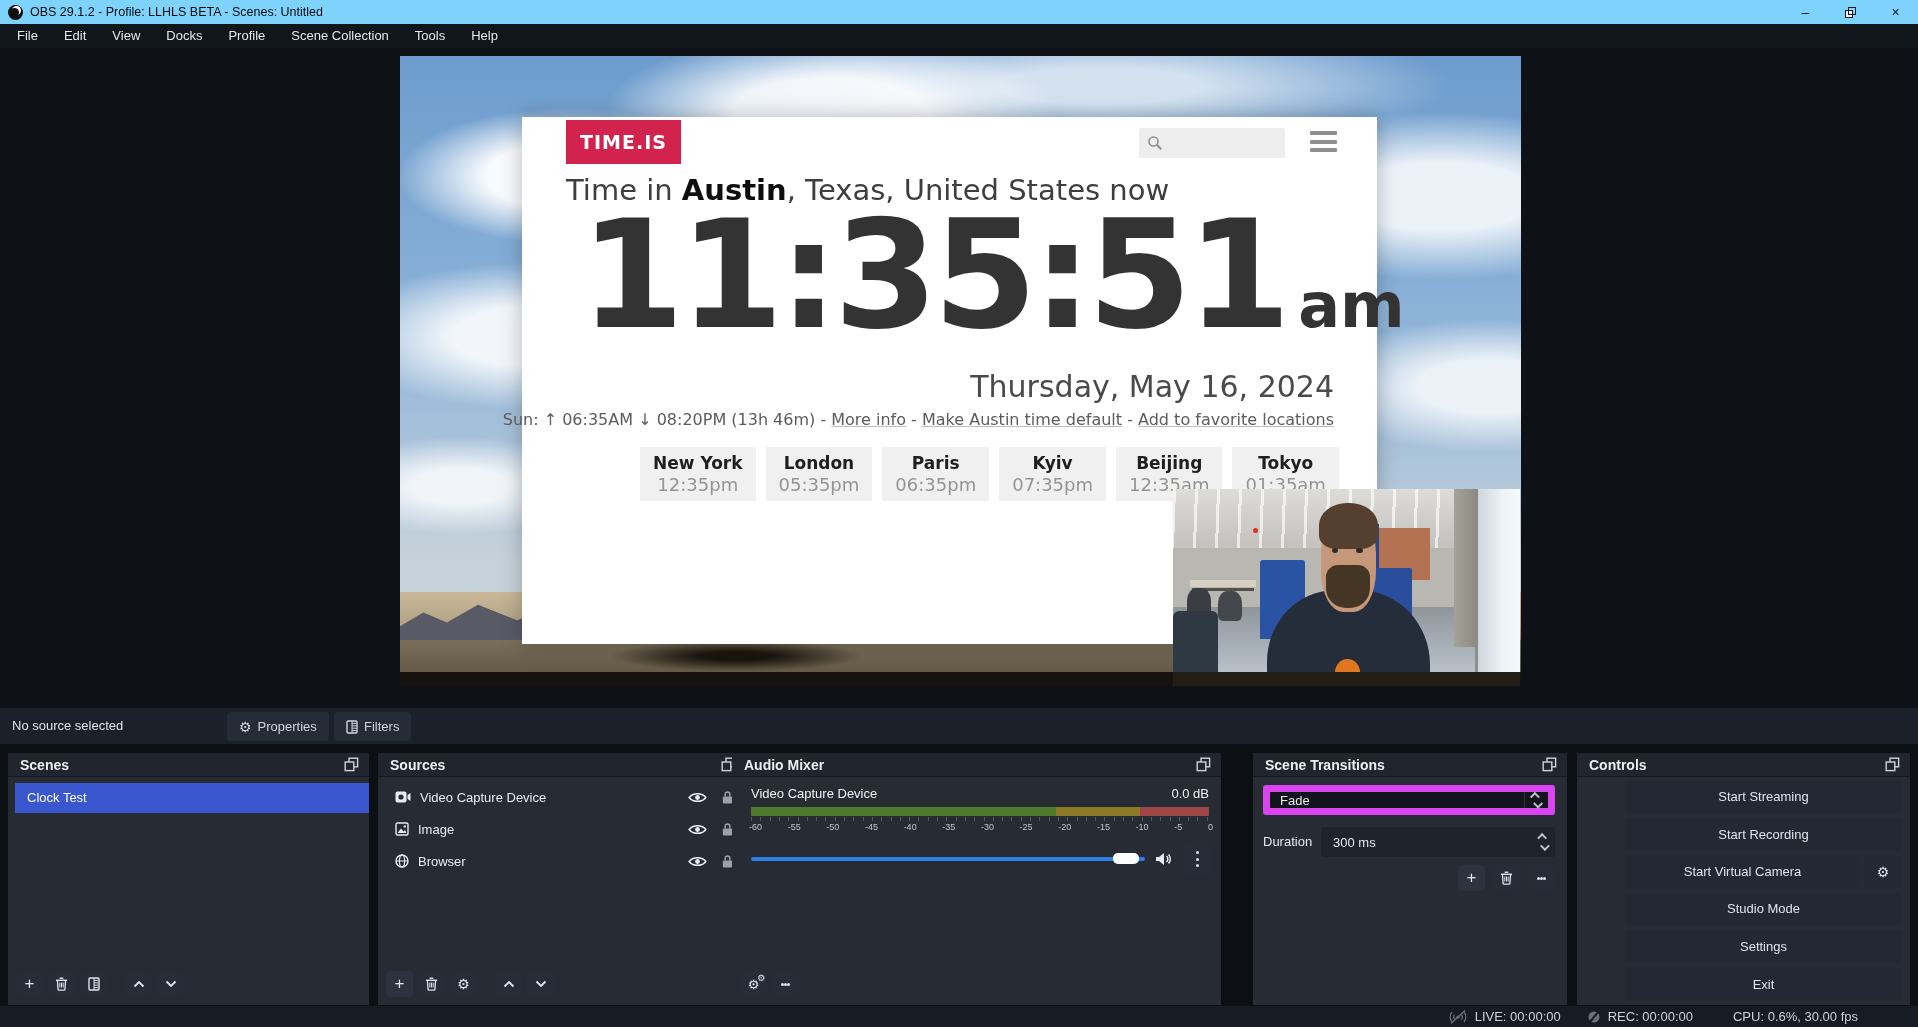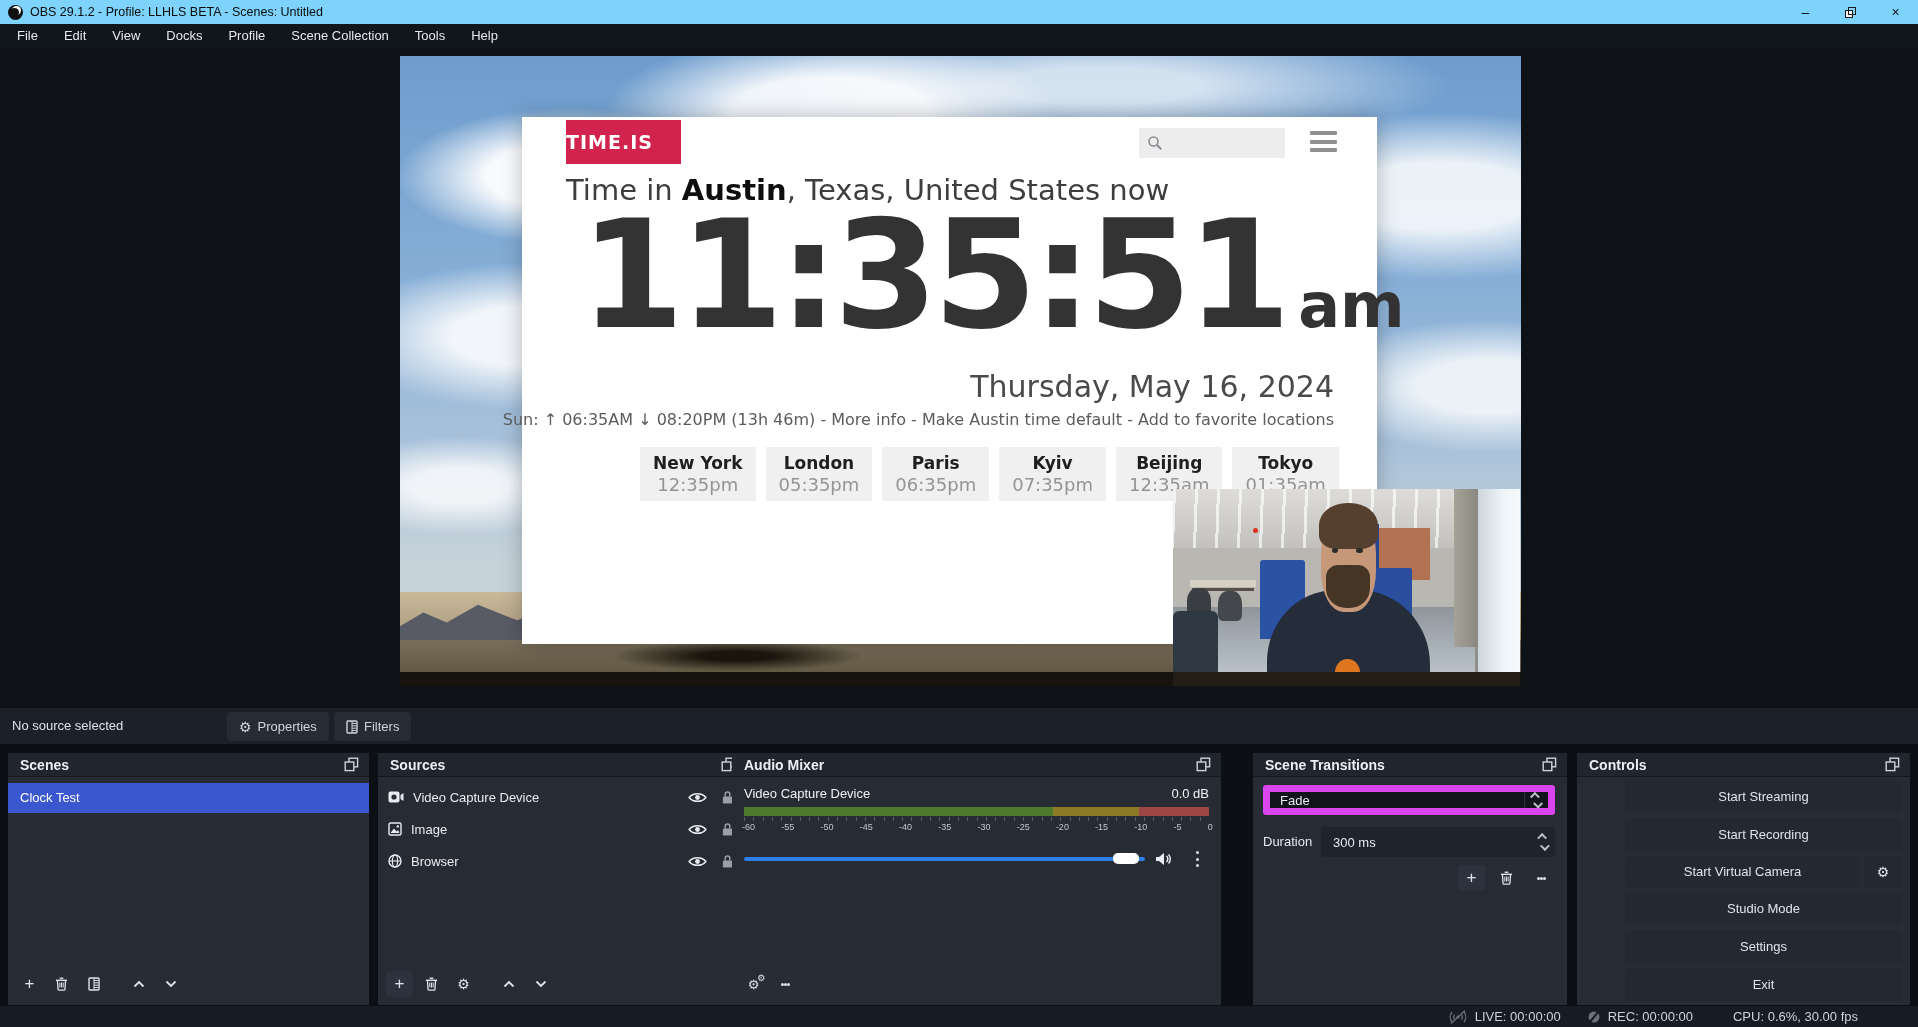--- a/index.html
+++ b/index.html
@@ -44,33 +44,33 @@
     clip-path:polygon(0 100%,0 55%,6% 30%,12% 48%,20% 16%,30% 44%,38% 24%,48% 52%,60% 34%,72% 58%,85% 46%,100% 100%); }
   .dunes { position:absolute; left:0; top:584px; width:100%; height:40px;
     background:linear-gradient(180deg,#7a6f5b,#5d543f),
     radial-gradient(ellipse 180px 22px at 30% 40%, #3c372a 20%, transparent 70%); background-blend-mode:multiply; }
   .ground-dark { position:absolute; left:0; top:616px; width:100%; height:14px; background:#16130e; }
 
   
   .timeis { position:absolute; left:122px; top:61px; width:855px; height:527px; background:#ffffff;
     box-shadow:0 0 20px rgba(0,0,0,.25); z-index:2; font-family:"DejaVu Sans",sans-serif; }
   .ti-logo { position:absolute; left:44px; top:3px; width:115px; height:44px; background:#d2234e;
-    color:#fff; font-size:19px; font-weight:bold; letter-spacing:1px; line-height:44px; }
+    color:#fff; font-size:19px; font-weight:bold; letter-spacing:1px; text-align:center; line-height:44px; }
   .ti-search { position:absolute; left:617px; top:11px; width:146px; height:30px; background:#ededed; border-radius:2px; }
   .ti-search svg { position:absolute; left:8px; top:7px; }
   .ti-burger { position:absolute; left:788px; top:14px; }
   .ti-burger i { display:block; width:27px; height:4px; border-radius:1px; background:#8f8f8f; margin-bottom:4.5px; }
   .ti-heading { position:absolute; left:44px; top:56px; font-size:29px; color:#3e3e3e; }
   .ti-heading b { color:#0e0e0e; font-weight:800; }
   .ti-timerow { position:absolute; left:58px; top:76px; display:flex; align-items:baseline; }
   .ti-time { font-size:150px; font-weight:bold; color:#333; letter-spacing:-5px; line-height:1.1; }
   .ti-ampm { font-size:62px; font-weight:bold; color:#333; margin-left:12px; }
   .ti-date { position:absolute; right:43px; top:252px; font-size:30px; color:#4a4a4a; }
   .ti-sun { position:absolute; right:43px; top:293px; font-size:16px; color:#5c5c5c; white-space:nowrap; }
-  .ti-sun a { color:#5c5c5c; text-decoration-color:#bdbdbd;text-align:center; }
+  .ti-sun a { color:#5c5c5c; text-decoration:underline; text-decoration-color:#bdbdbd;text-align:center; }
   .ti-cities { position:absolute; left:118px; top:330px; display:flex; gap:10px; }
   .ti-city { background:#f0f0f0; padding:5px 13px; text-align:center; }
   .ti-city .cn { font-size:17px; font-weight:bold; color:#1f1f1f; line-height:1.3; }
   .ti-city .ct { font-size:18px; color:#949494; line-height:1.2; }
 
   
   .webcam { position:absolute; left:773px; top:433px; width:347px; height:197px; overflow:hidden; z-index:3; background:#b9b7b2; }
   .wc-ceiling { position:absolute; left:0; top:0; width:100%; height:30%;
     background:linear-gradient(180deg,#dddcd9,#c2c1bd), repeating-linear-gradient(92deg,rgba(255,255,255,.65) 0 3px,transparent 3px 22px); background-blend-mode:screen;}
   .wc-floor { position:absolute; left:0; top:60%; width:100%; height:40%;
@@ -115,21 +115,21 @@
   .dock { position:absolute; top:5px; height:252px; background:#262b34; display:flex; flex-direction:column; }
   .dock-scenes { left:8px; width:361px; }
   .dock-sources { left:378px; width:368px; }
   .dock-mixer { left:732px; width:489px; }
   .dock-transitions { left:1253px; width:314px; }
   .dock-controls { left:1577px; width:333px; }
   .dock-header { height:24px; background:#20252e; border-bottom:1px solid #141920; display:flex; align-items:center;
     padding:0 10px 0 12px; flex:none; }
   .dock-title { font-size:14px; font-weight:bold; color:#eceef2; }
   .popout { margin-left:auto; }
-  .dock-body { flex:1; position:relative; }
+  .dock-body { flex:1; position:relative;padding-left:7px; }
   .dock-toolbar { flex:none; height:36px; display:flex; align-items:center; gap:5px; padding:0 8px 6px 8px; }
   .sq-btn { width:27px; height:26px; background:#272d37; border:none; border-radius:4px; color:#dfe3e9;
     display:flex; align-items:center; justify-content:center; font-size:17px; font-family:inherit; }
   .sq-btn.lighter { background:#2d333e; }
   .toolbar-gap { width:8px; }
 
   
   .scene-row { height:30px; line-height:30px; font-size:13px; color:#e8eaee; padding-left:12px; margin-top:4px; }
   .scene-row.selected { background:#3a57d0; color:#fff; margin-top:6px; }
   .src-row { height:32px; display:flex; align-items:center; padding:0 12px 0 10px; font-size:13px; color:#e9ebee; }

